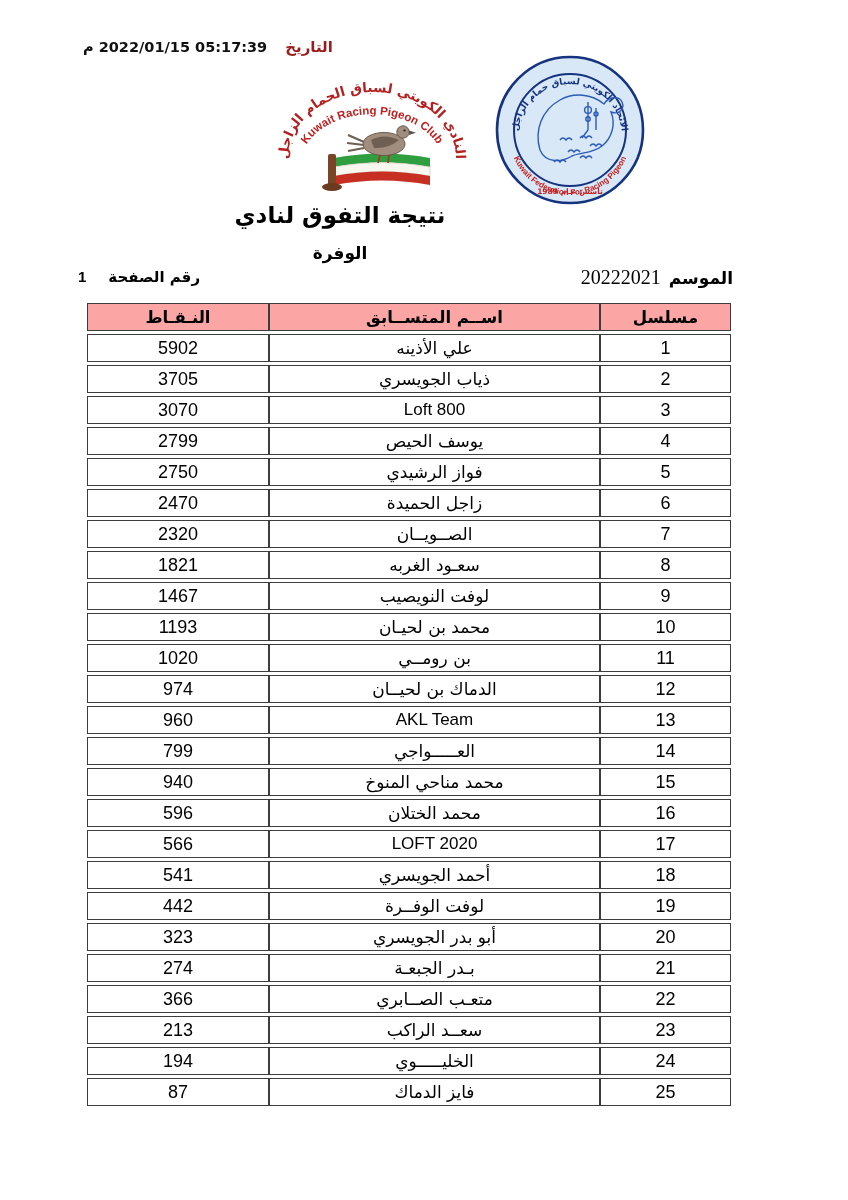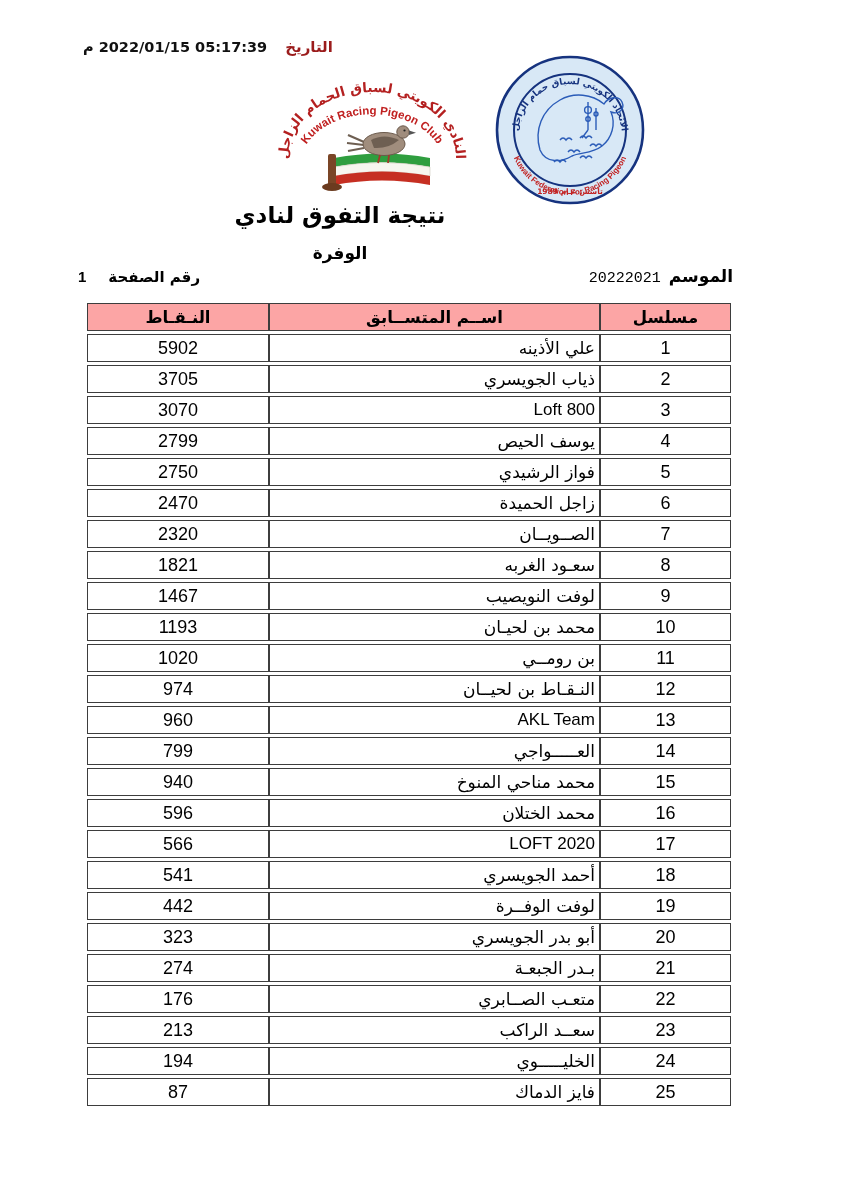--- a/index.html
+++ b/index.html
@@ -27,42 +27,42 @@
   .club-name{
     position:absolute;left:0;top:243px;width:680px;text-align:center;
     font-size:17px;font-weight:bold;
   }
   
   .season-group{
     position:absolute;right:115px;top:266px;direction:rtl;
     display:flex;align-items:baseline;gap:8px;white-space:nowrap;
   }
   .season-label{font-weight:bold;font-size:17px;}
-  .season-value{font-size:15px;font-family:Liberation Mono, monospace;}
+  .season-value{font-size:20px;font-family:Liberation Serif, serif;}
   .pageno-group{
     position:absolute;left:78px;top:268px;direction:rtl;
     display:flex;align-items:baseline;gap:22px;white-space:nowrap;
   }
   .pageno-label{font-weight:bold;font-size:15px;}
   .pageno-value{font-weight:bold;font-size:15px;font-family:"Liberation Sans",sans-serif;}
   
   table.results{
     position:absolute;left:87px;top:300px;width:644px;
     border-collapse:separate;border-spacing:0 3px;
     table-layout:fixed;
   }
   table.results th,table.results td{
     border:1px solid #3d3d3d;height:26px;padding:0 4px;
     overflow:hidden;white-space:nowrap;
   }
   table.results th{
     background:#fca5a5;font-weight:bold;font-size:16.5px;text-align:center;
   }
   td.c-serial{text-align:center;font-size:18px;font-family:"Liberation Sans","DejaVu Sans",sans-serif;}
-  td.c-name{text-align:right;font-size:17px;}
+  td.c-name{text-align:center;font-size:17px;}
   td.c-name.latin-name{font-size:17px;font-family:"Liberation Sans","DejaVu Sans",sans-serif;}
   td.c-points{text-align:center;font-size:18px;font-family:"Liberation Sans","DejaVu Sans",sans-serif;}
 </style>
 </head>
 <body>
 
 <div class="page">
 
   <div class="date-line">
     <span class="date-label">التاريخ</span>
@@ -222,21 +222,21 @@
     </tr>
 
     <tr>
       <td class="c-serial">11</td>
       <td class="c-name">بن رومــي</td>
       <td class="c-points">1020</td>
     </tr>
 
     <tr>
       <td class="c-serial">12</td>
-      <td class="c-name">النـقـاط بن لحيــان</td>
+      <td class="c-name">الدماك بن لحيــان</td>
       <td class="c-points">974</td>
     </tr>
 
     <tr>
       <td class="c-serial">13</td>
       <td class="c-name latin-name">AKL Team</td>
       <td class="c-points">960</td>
     </tr>
 
     <tr>
@@ -283,21 +283,21 @@
 
     <tr>
       <td class="c-serial">21</td>
       <td class="c-name">بـدر الجبعـة</td>
       <td class="c-points">274</td>
     </tr>
 
     <tr>
       <td class="c-serial">22</td>
       <td class="c-name">متعـب الصــابري</td>
-      <td class="c-points">176</td>
+      <td class="c-points">366</td>
     </tr>
 
     <tr>
       <td class="c-serial">23</td>
       <td class="c-name">سعــد الراكب</td>
       <td class="c-points">213</td>
     </tr>
 
     <tr>
       <td class="c-serial">24</td>

